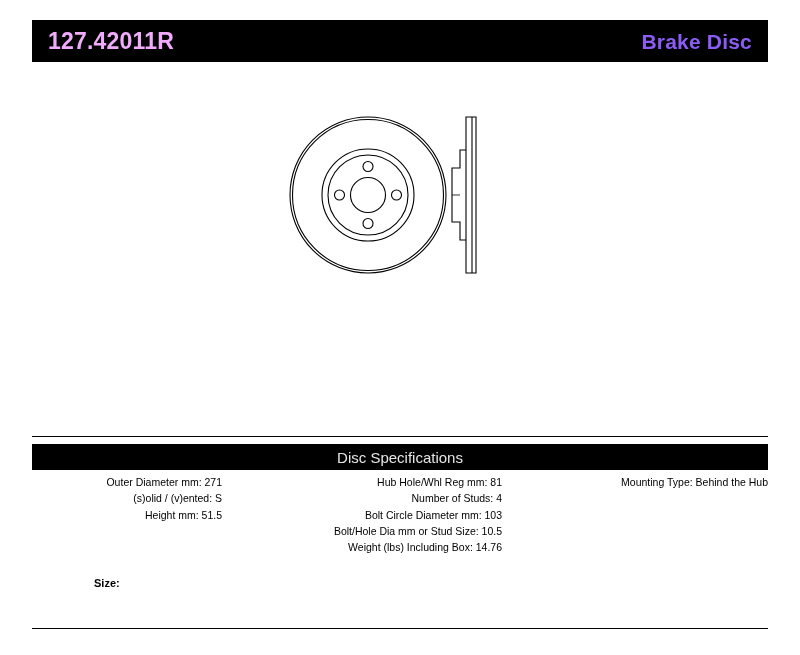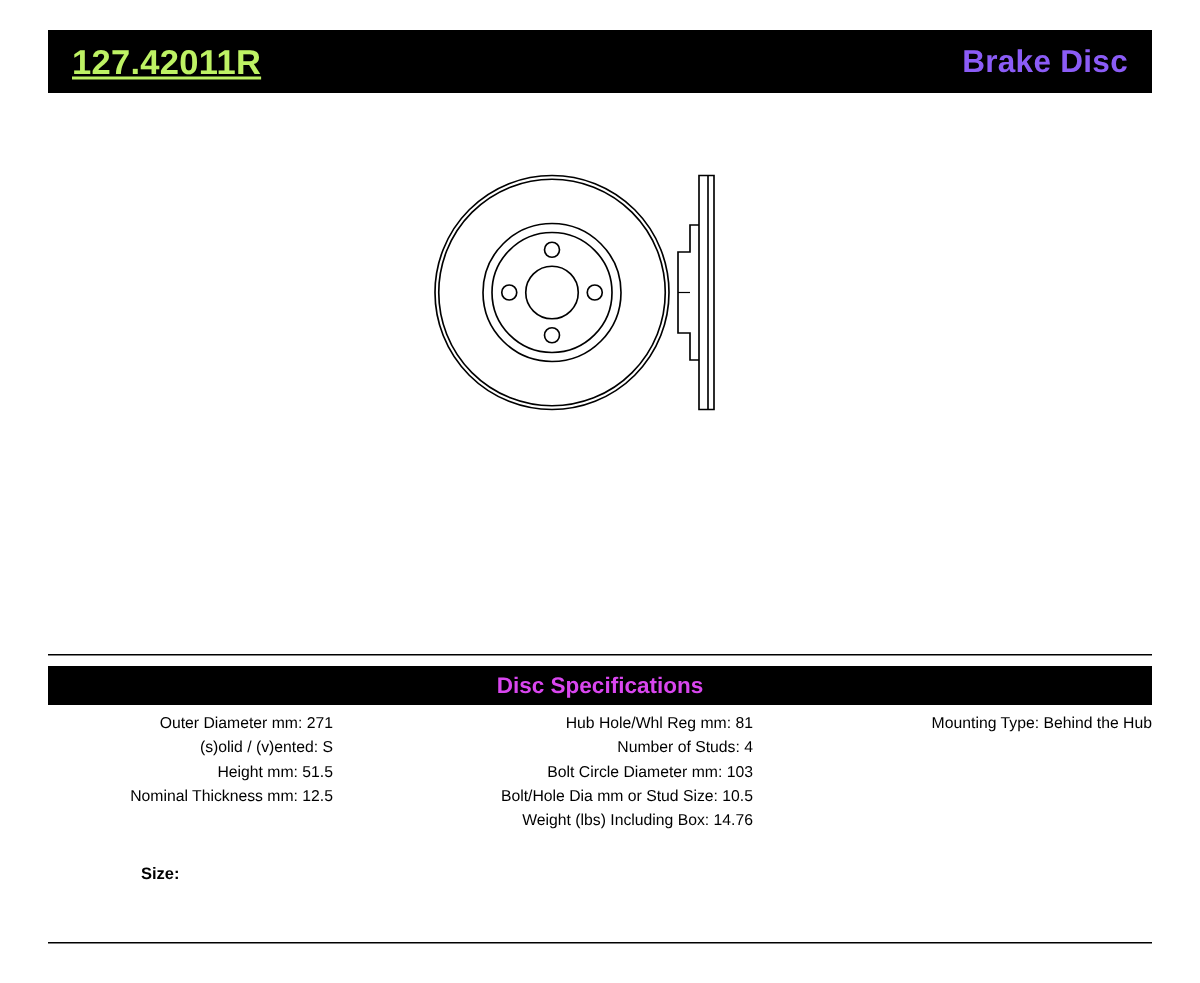--- a/index.html
+++ b/index.html
@@ -24,26 +24,25 @@
     width: 736px;
     height: 42px;
     background: #000000;
     display: flex;
     align-items: center;
     justify-content: space-between;
     box-sizing: border-box;
     padding: 0 16px;
   }
   .part-number {
-    color: #bef264;
+    color: #f0abfc;
     font-size: 23px;
     font-weight: bold;
     letter-spacing: 0.2px;
     line-height: 1;
-    text-decoration: underline;
   }
   .product-type {
     color: #8b5cf6;
     font-size: 21px;
     font-weight: bold;
     letter-spacing: 0.2px;
     line-height: 1;
   }
 
   
@@ -62,23 +61,23 @@
     top: 444px;
     width: 736px;
     height: 26px;
     background: #000000;
     display: flex;
     align-items: center;
     justify-content: center;
     box-sizing: border-box;
   }
   .spec-title {
-    color: #d946ef;
+    color: #e5e5e5;
     font-size: 15px;
-    font-weight: bold;
+    font-weight: normal;
     line-height: 1;
   }
 
   .specs-area {
     position: absolute;
     left: 32px;
     top: 474px;
     width: 736px;
     height: 130px;
   }
@@ -178,21 +177,20 @@
 <div class="spec-title-bar">
   <div class="spec-title">Disc Specifications</div>
 </div>
 
 <div class="specs-area">
 
   <div class="col col-left">
     <div class="spec-line">Outer Diameter mm: 271</div>
     <div class="spec-line">(s)olid / (v)ented: S</div>
     <div class="spec-line">Height mm: 51.5</div>
-    <div class="spec-line">Nominal Thickness mm: 12.5</div>
   </div>
 
   <div class="col col-mid">
     <div class="spec-line">Hub Hole/Whl Reg mm: 81</div>
     <div class="spec-line">Number of Studs: 4</div>
     <div class="spec-line">Bolt Circle Diameter mm: 103</div>
     <div class="spec-line">Bolt/Hole Dia mm or Stud Size: 10.5</div>
     <div class="spec-line">Weight (lbs) Including Box: 14.76</div>
   </div>
 

